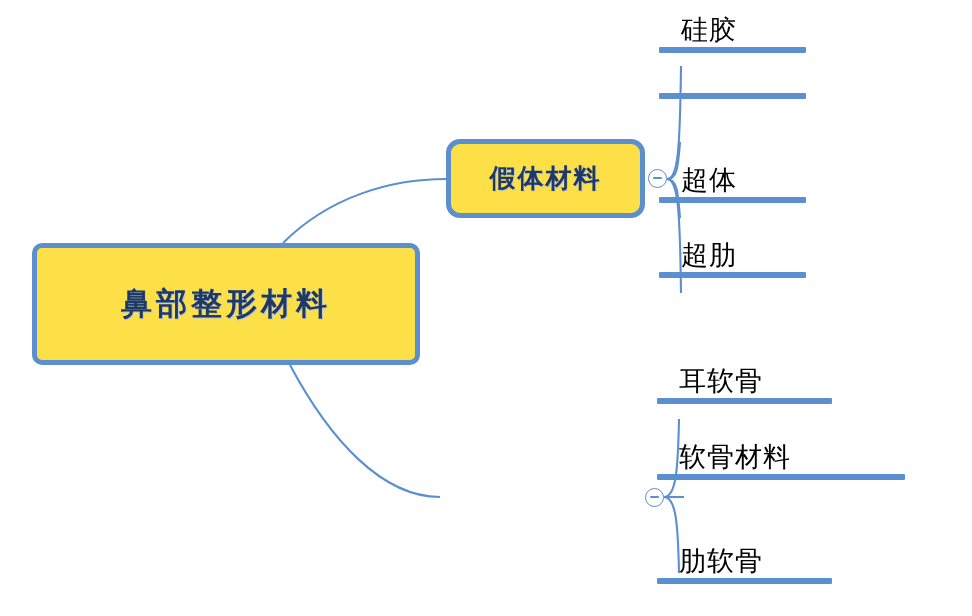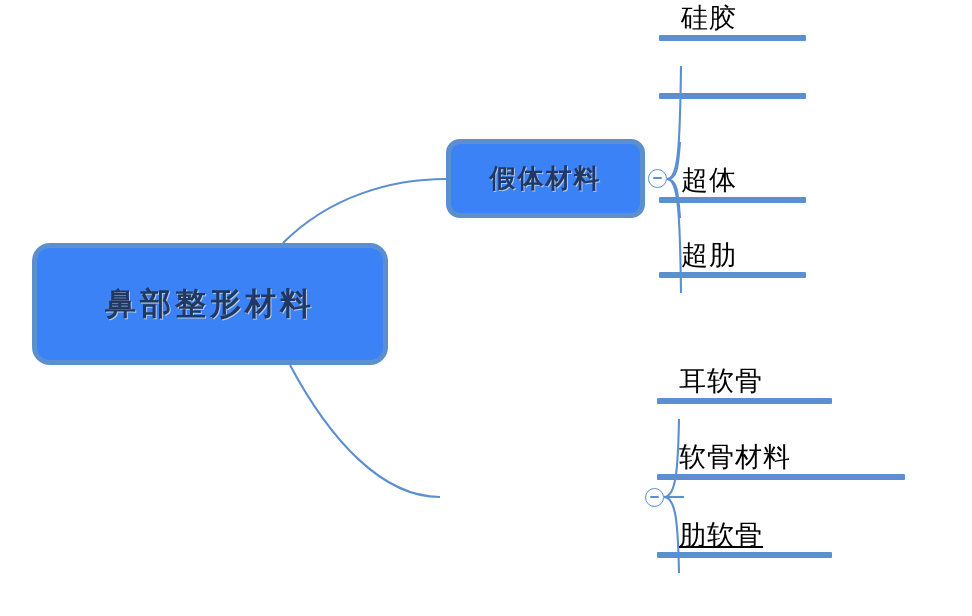--- a/index.html
+++ b/index.html
@@ -21,37 +21,37 @@
     top: 0;
     width: 972px;
     height: 616px;
     pointer-events: none;
   }
 
   
   .node {
     position: absolute;
     box-sizing: border-box;
-    background: #3b82f6;
+    background: #fde047;
     border: 5px solid #5b8fd0;
     border-radius: 14px;
     display: flex;
     align-items: center;
     justify-content: center;
     color: #1f3864;
     font-weight: bold;
     letter-spacing: 2px;
     text-shadow: 1px 1px 0 #b9c7dd;
   }
   .node.root {
     left: 32px;
     top: 243px;
-    width: 356px;
+    width: 388px;
     height: 122px;
-    border-radius: 18px;
+    border-radius: 10px;
     font-size: 31px;
     letter-spacing: 4px;
   }
   .node.branch {
     width: 199px;
     height: 79px;
     font-size: 26px;
   }
   .node.branch-upper { left: 446px; top: 139px; }
   .node.branch-lower { left: 440px; top: 458px; }
@@ -130,21 +130,21 @@
 
   <div class="node root">
     <span>鼻部整形材料</span>
   </div>
 
   <div class="node branch branch-upper">
     <span>假体材料</span>
   </div>
   <div class="toggle toggle-upper"></div>
 
-  <div class="leaf" style="left:659px; top:4px; width:147px;">
+  <div class="leaf" style="left:659px; top:16px; width:147px;">
     <span class="leaf-label">硅胶</span>
     <span class="leaf-rule"></span>
   </div>
 
   <div class="leaf" style="left:659px; top:90px; width:147px;">
     <span class="leaf-rule"></span>
   </div>
 
   <div class="leaf" style="left:659px; top:166px; width:147px;">
     <span class="leaf-label">超体</span>
@@ -161,18 +161,18 @@
   <div class="leaf" style="left:657px; top:367px; width:175px;">
     <span class="leaf-label">耳软骨</span>
     <span class="leaf-rule"></span>
   </div>
 
   <div class="leaf" style="left:657px; top:443px; width:248px;">
     <span class="leaf-label">软骨材料</span>
     <span class="leaf-rule"></span>
   </div>
 
-  <div class="leaf" style="left:657px; top:521px; width:175px;text-decoration:underline;">
+  <div class="leaf" style="left:657px; top:547px; width:175px;">
     <span class="leaf-label">肋软骨</span>
     <span class="leaf-rule"></span>
   </div>
 
 </div>
 
 </body></html>

